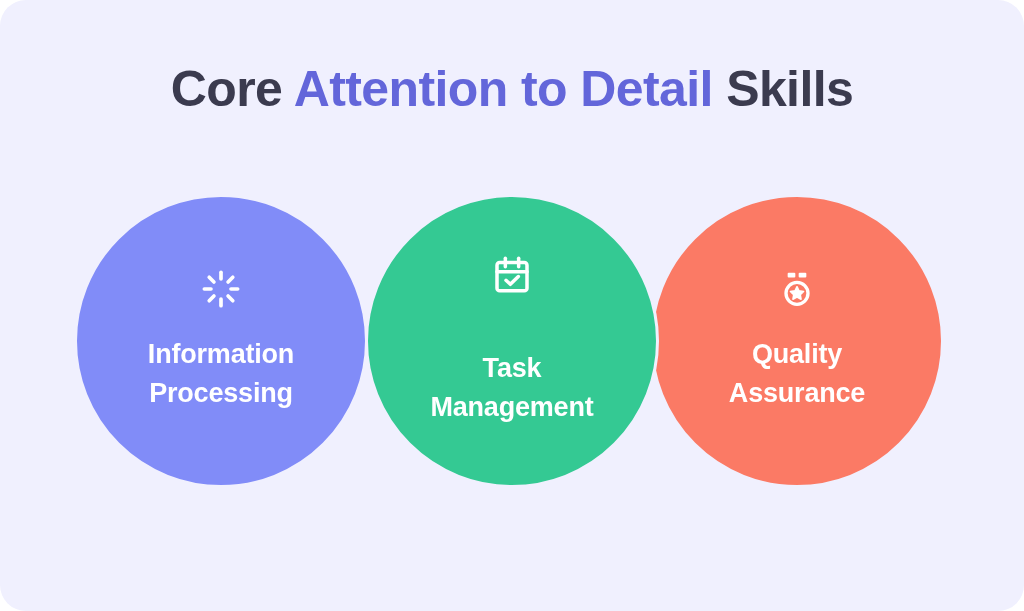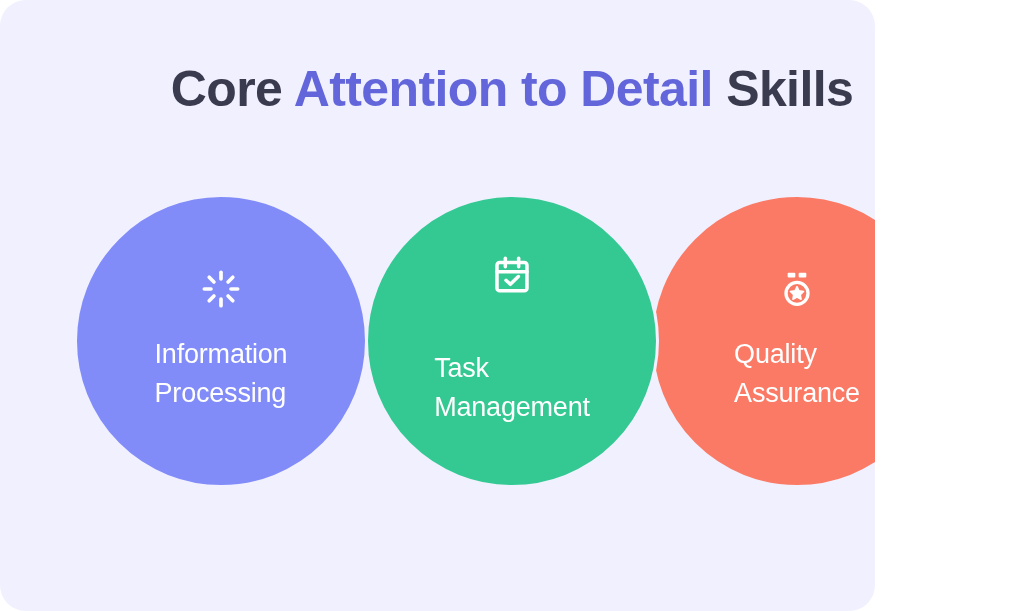--- a/index.html
+++ b/index.html
@@ -10,21 +10,21 @@
   }
   body {
     width: 1024px;
     height: 611px;
     font-family: "Liberation Sans", sans-serif;
     overflow: hidden;
   }
 
   .infographic {
     position: relative;
-    width: 875px;
+    width: 1024px;
     height: 611px;
     box-sizing: border-box;
     background: #f0f0fe;
     border-radius: 26px;
     overflow: hidden;
   }
 
   
   .title-wrap {
     position: absolute;
@@ -84,22 +84,23 @@
   .circle-icon svg {
     width: 40px;
     height: 40px;
     display: block;
   }
 
   .circle-label {
     color: #ffffff;
     font-family: "Liberation Sans", sans-serif;
     font-size: 27px;
-    font-weight: normal;
+    font-weight: bold;
     line-height: 1.45;
+    text-align: center;
     letter-spacing: -0.2px;
     max-width: 240px;
     white-space: pre-line;
     margin-top: 12px;
   }
 </style>
 </head>
 <body style="background: rgb(255, 255, 255);">
 
 <div class="infographic" style="background: rgb(240, 240, 254); border-radius: 26px;">

